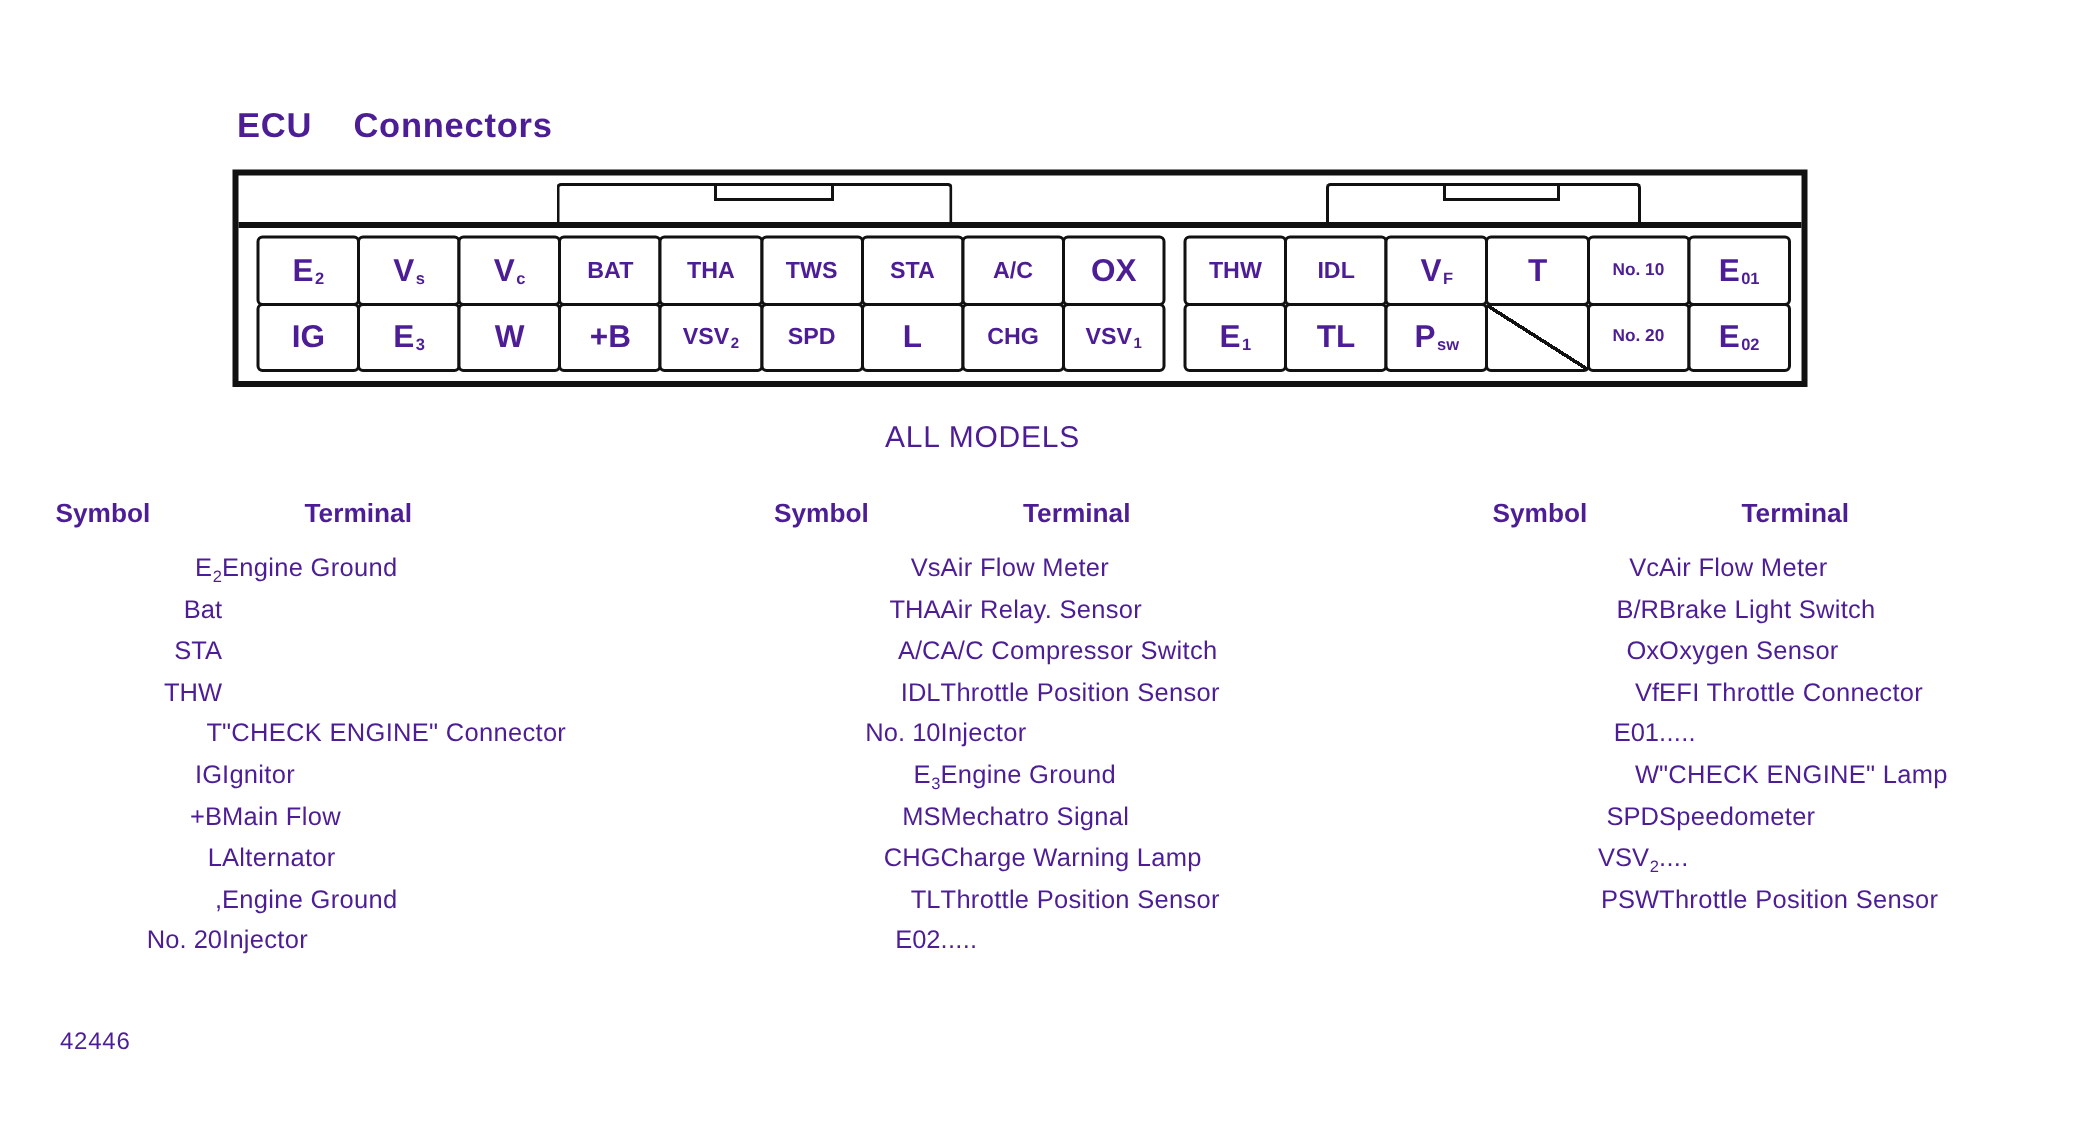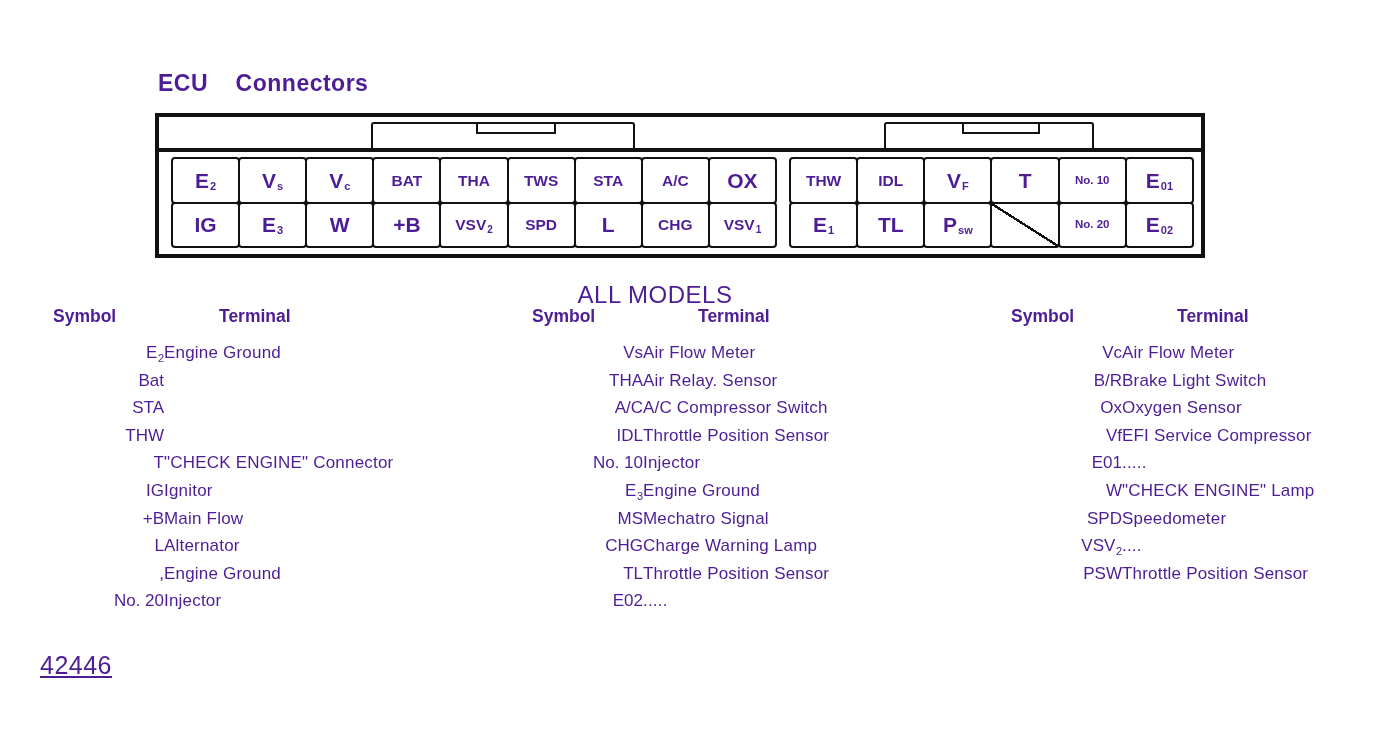--- a/index.html
+++ b/index.html
@@ -56,35 +56,35 @@
   .cell.md .sub{top:5px;font-size:10px;}
   .cell.slash{
     background:
       linear-gradient(to top right,
         transparent calc(50% - 1.2px), #111 calc(50% - 1.2px),
         #111 calc(50% + 1.2px), transparent calc(50% + 1.2px));
   }
   
   .all-models{
     position:absolute;left:655px;top:281px;transform:translateX(-50%);
-    font-size:24px;letter-spacing:0.5px;white-space:nowrap;
-  }
-  
-  .leg-col{position:absolute;top:306px;white-space:nowrap;font-size:17px;margin-left:16px;}
+    font-size:20px;letter-spacing:0.5px;white-space:nowrap;
+  }
+  
+  .leg-col{position:absolute;top:332px;white-space:nowrap;font-size:17px;}
   .leg-col-0{left:37px;}
   .leg-col-1{left:516px;}
   .leg-col-2{left:995px;}
   .leg-head{position:relative;height:33px;font-weight:700;font-size:17.5px;}
   .leg-head .term-h{position:absolute;left:166px;top:0;}
   .leg-row{display:flex;height:27.6px;align-items:baseline;line-height:27.6px;text-align:right;}
   .leg-sym{width:111px;flex:0 0 111px;}
   .lsub{font-size:11px;position:relative;top:4px;margin-left:0.5px;}
   .leg-term{letter-spacing:0.2px;}
   
-  .fig-num{position:absolute;left:40px;top:651px;font-size:25px;letter-spacing:0.5px;text-decoration:underline;}
+  .fig-num{position:absolute;left:40px;top:686px;font-size:16px;letter-spacing:0.5px;}
 </style>
 </head>
 <body>
 
 <div class="page">
 
   <div class="title">ECU    Connectors</div>
 
   <div class="connector">
     <div class="strip">
@@ -297,21 +297,21 @@
         <div class="leg-row">
           <span class="leg-sym"><span>B/R</span></span>
           <span class="leg-term">Brake Light Switch</span>
         </div>
         <div class="leg-row">
           <span class="leg-sym"><span>Ox</span></span>
           <span class="leg-term">Oxygen Sensor</span>
         </div>
         <div class="leg-row">
           <span class="leg-sym"><span>Vf</span></span>
-          <span class="leg-term">EFI Service Compressor</span>
+          <span class="leg-term">EFI Throttle Connector</span>
         </div>
         <div class="leg-row">
           <span class="leg-sym"><span>E01</span></span>
           <span class="leg-term">.....</span>
         </div>
         <div class="leg-row">
           <span class="leg-sym"><span>W</span></span>
           <span class="leg-term">"CHECK ENGINE" Lamp</span>
         </div>
         <div class="leg-row">

